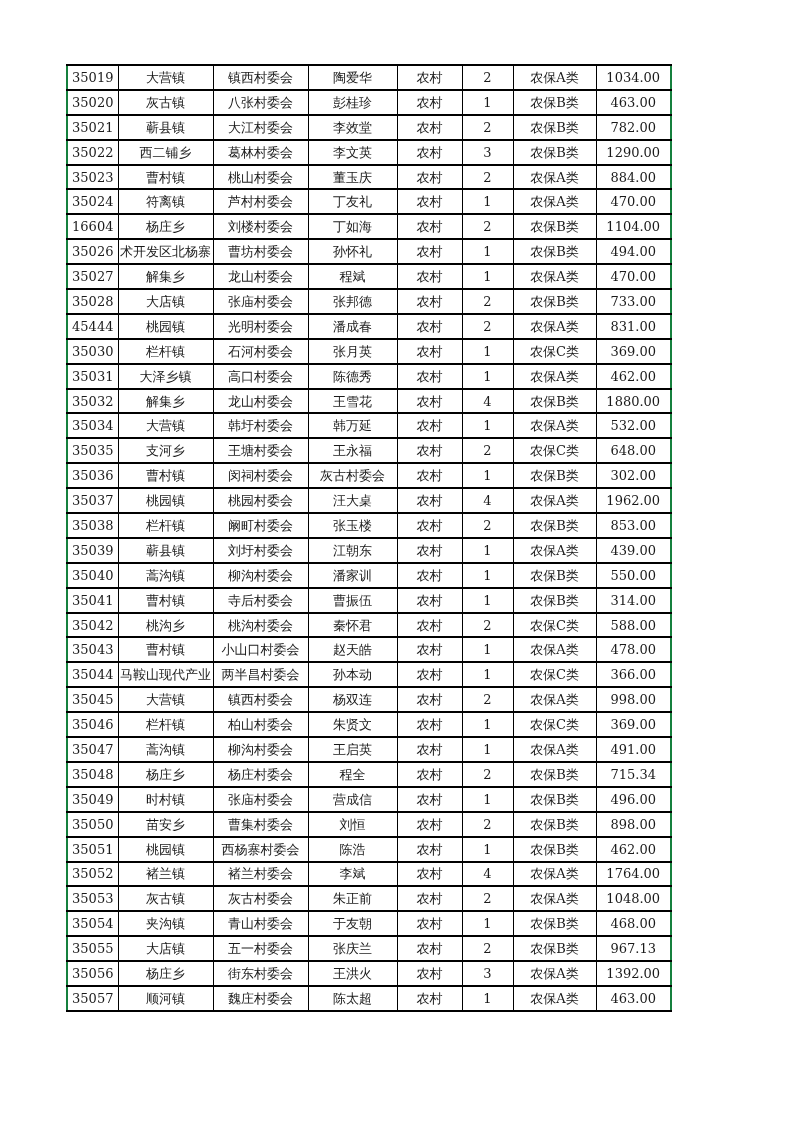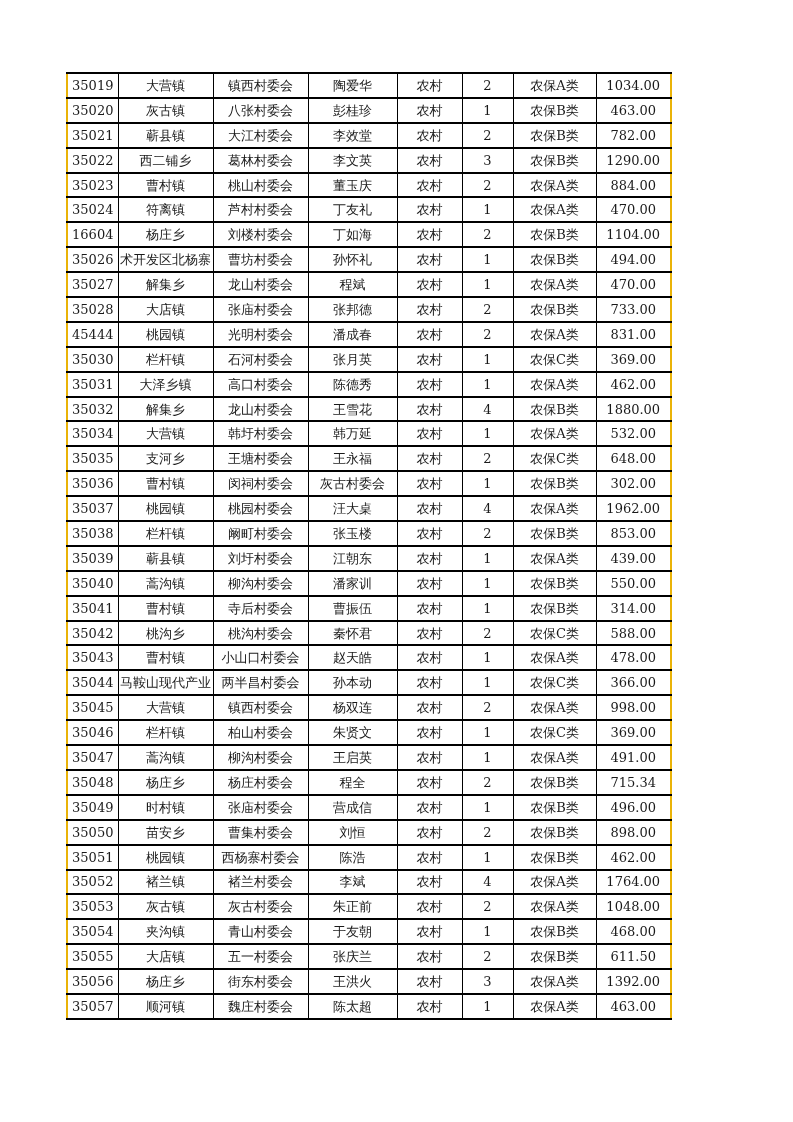--- a/index.html
+++ b/index.html
@@ -12,25 +12,25 @@
     width: 793px;
     height: 1122px;
     background: #ffffff;
     overflow: hidden;
     font-family: "DejaVu Serif", "Liberation Serif", serif;
     color: #1a1a1a;
   }
   table.records {
     position: absolute;
     left: 66px;
-    top: 72px;
+    top: 64px;
     width: 604px;
     border-collapse: collapse;
     table-layout: fixed;
-    border: 2px solid #eab308;
+    border: 2px solid #15803d;
   }
   table.records td {
     border-left: 1px solid #000000;
     border-right: 1px solid #000000;
     border-top: 2px solid #000000;
     border-bottom: 2px solid #000000;
     height: 22.9px;
     padding: 0 1px;
     font-size: 13px;
     line-height: 1;
@@ -408,21 +408,21 @@
           <td>468.00</td>
         </tr>
         <tr>
           <td>35055</td>
           <td>大店镇</td>
           <td>五一村委会</td>
           <td>张庆兰</td>
           <td>农村</td>
           <td>2</td>
           <td>农保B类</td>
-          <td>611.50</td>
+          <td>967.13</td>
         </tr>
         <tr>
           <td>35056</td>
           <td>杨庄乡</td>
           <td>街东村委会</td>
           <td>王洪火</td>
           <td>农村</td>
           <td>3</td>
           <td>农保A类</td>
           <td>1392.00</td>

